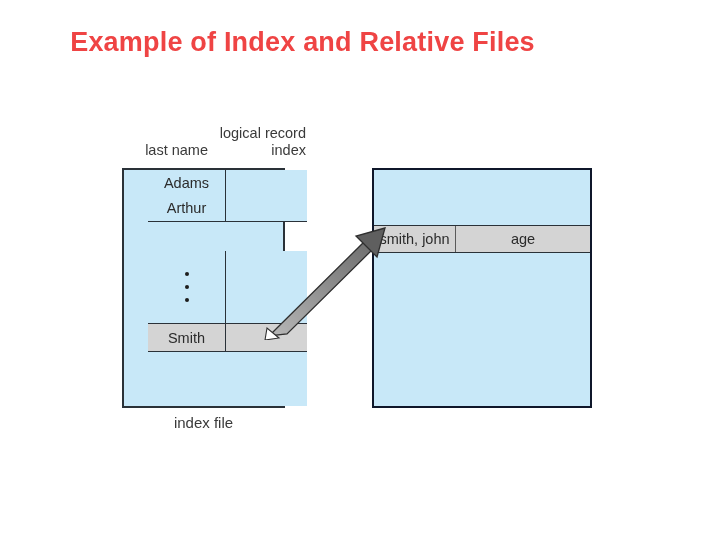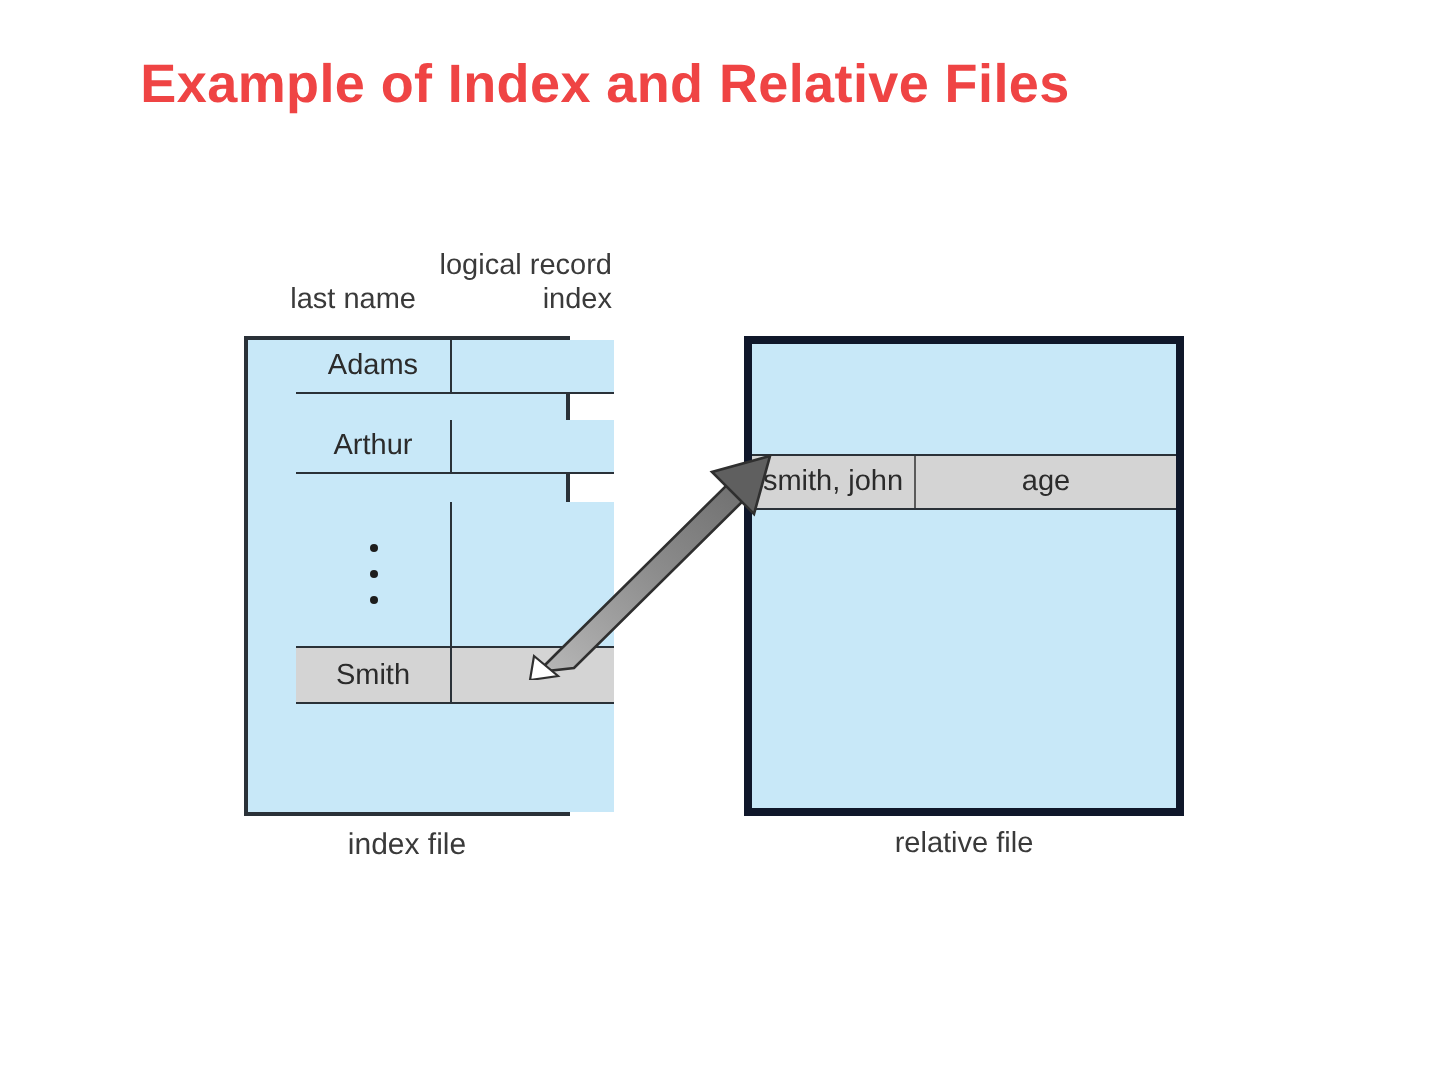--- a/index.html
+++ b/index.html
@@ -107,21 +107,21 @@
   .idx-row .cell-num {
     flex: 1;
   }
   .idx-row.bordered {
     border-bottom: 1.5px solid #2a3138;
   }
   .idx-row.blue { background: #c8e8f8; }
   .idx-row.gray { background: #d4d4d4; }
 
   #row-adams  { top: 0px;   height: 27px; }
-  #row-arthur { top: 40px;  height: 27px; }
+  #row-arthur { top: 25px;  height: 27px; }
   #row-asher  { top: 54px;  height: 27px; }
   #row-dots   { top: 81px;  height: 73px; }
   #row-smith  { top: 154px; height: 28px; gap: 48px; }
   #row-blank  { top: 182px; height: 54px; }
 
   #row-blank .cell-name { border-right: none; }
 
   .vdots {
     display: flex;
     flex-direction: column;
@@ -149,21 +149,21 @@
     color: #3a3a3a;
   }
 
   
   #relative-box {
     position: absolute;
     left: 372px;
     top: 58px;
     width: 220px;
     height: 240px;
-    border: 4px solid #0f172a;
+    border: 2px solid #0f172a;
     box-sizing: border-box;
     background: #c8e8f8;
     text-align: center;
   }
   #record-row {
     position: absolute;
     left: 0;
     top: 55px;
     width: 100%;
     height: 28px;
@@ -262,21 +262,20 @@
 
     <div id="index-caption">index file</div>
 
     <div id="relative-box">
       <div id="record-row">
         <div class="fld" id="fld-name">smith, john</div>
         <div class="fld" id="fld-age">age</div>
       </div>
     </div>
 
-    <div id="relative-caption">relative file</div>
 
     <svg id="pointer-arrow" viewBox="0 0 140 130">
       <defs>
         <linearGradient id="arrowGrad" x1="0" y1="1" x2="1" y2="0">
           <stop offset="0%" stop-color="#b8b8b8"></stop>
           <stop offset="55%" stop-color="#8c8c8c"></stop>
           <stop offset="100%" stop-color="#6e6e6e"></stop>
         </linearGradient>
       </defs>
       <polygon points="14,126 23,117 111,30 119,38 32,124" fill="url(#arrowGrad)" stroke="#2f2f2f" stroke-width="1.3"></polygon>

